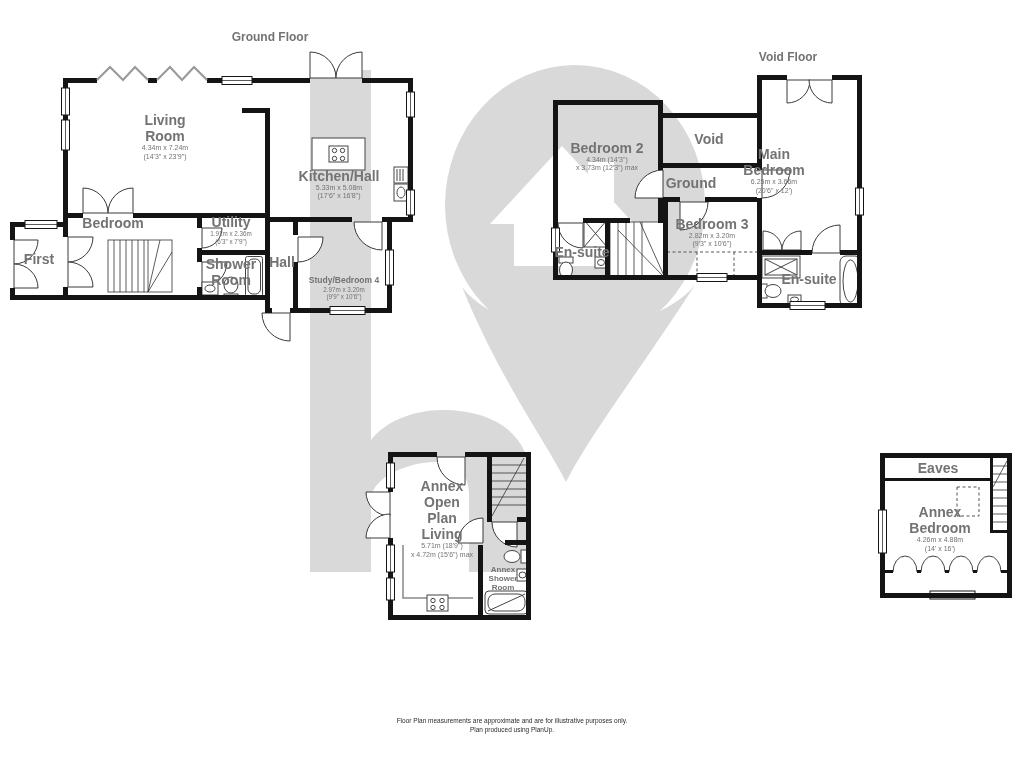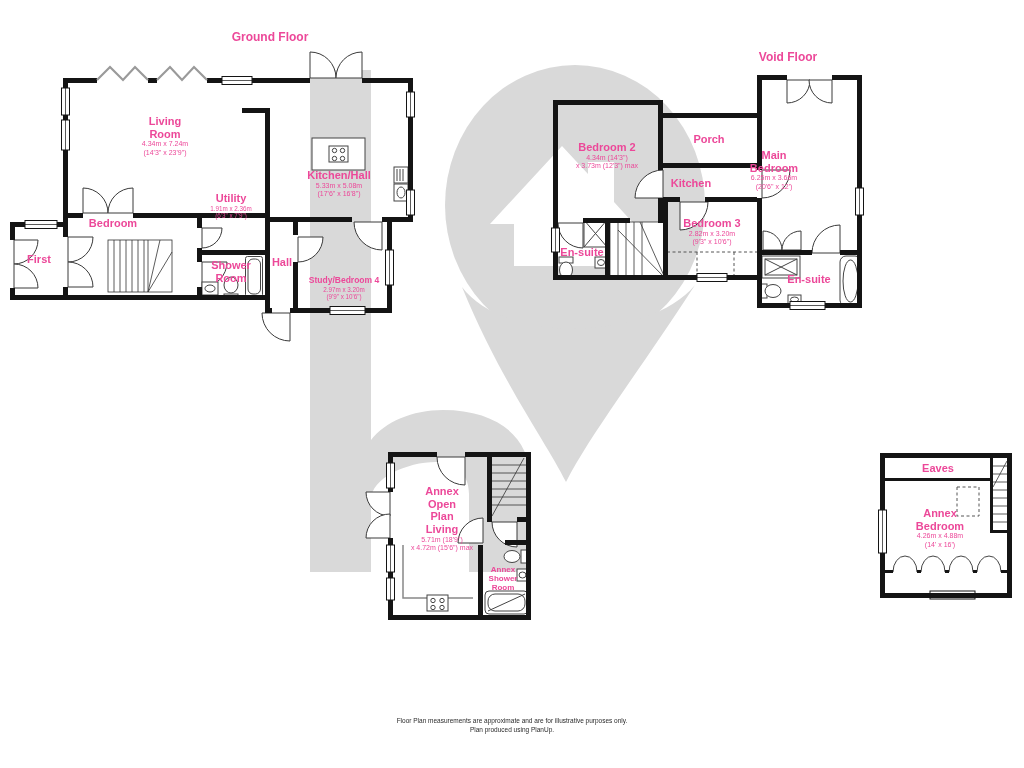--- a/index.html
+++ b/index.html
@@ -1,20 +1,20 @@
 <!DOCTYPE html>
 <html><head>
 <meta charset="utf-8">
 <style>
   html,body{margin:0;padding:0;background:#ffffff;width:1024px;height:768px;overflow:hidden;
     font-family:"Liberation Sans", sans-serif;}
   #stage{position:relative;width:1024px;height:768px;background:#fff;}
   #plan-svg{position:absolute;left:0;top:0;z-index:1;}
-  .lbl{position:absolute;transform:translate(-50%,-50%);text-align:center;color:#ec4899;z-index:3;}
-  .rname{display:block;font-weight:700;font-size:11px;line-height:1.15;white-space:pre-line;}
+  .lbl{position:absolute;transform:translate(-50%,-50%);text-align:center;color:#737373;z-index:3;}
+  .rname{display:block;font-weight:700;font-size:14px;line-height:1.15;white-space:pre-line;}
   .rdim{display:block;font-size:7px;line-height:1.2;white-space:nowrap;}
   .title{font-weight:700;font-size:12px;white-space:nowrap;}
   .sm .rname{font-size:8px;}
   .study .rname{font-size:8.5px;margin-top:36px;}
   .study .rdim,.tiny .rdim{font-size:6.3px;}
   .footer{position:absolute;left:0;right:0;top:717px;text-align:center;font-size:6.5px;
     color:#2a2a2a;line-height:1.35;z-index:3;}
   .footer span{display:block;}
 </style>
 </head>
@@ -241,21 +241,21 @@
   <span class="rname">Kitchen/Hall</span>
   <span class="rdim">5.33m x 5.08m</span>
   <span class="rdim">(17'6" x 16'8")</span>
 </div>
 <div class="lbl" style="left:113px;top:223px">
   <span class="rname">Bedroom</span>
 </div>
 <div class="lbl" style="left:39px;top:259px">
   <span class="rname">First</span>
 </div>
-<div class="lbl tiny" style="left:231px;top:206px">
+<div class="lbl tiny" style="left:231px;top:230px">
   <span class="rname">Utility</span>
   <span class="rdim">1.91m x 2.36m</span>
   <span class="rdim">(6'3" x 7'9")</span>
 </div>
 <div class="lbl" style="left:231px;top:272px">
   <span class="rname">Shower
 Room</span>
 </div>
 <div class="lbl" style="left:282px;top:262px">
   <span class="rname">Hall</span>
@@ -265,24 +265,24 @@
   <span class="rdim">2.97m x 3.20m</span>
   <span class="rdim">(9'9" x 10'6")</span>
 </div>
 
 <div class="lbl" style="left:607px;top:156px">
   <span class="rname">Bedroom 2</span>
   <span class="rdim">4.34m (14'3")</span>
   <span class="rdim">x 3.73m (12'3") max</span>
 </div>
 <div class="lbl" style="left:709px;top:139px">
-  <span class="rname">Porch</span>
+  <span class="rname">Void</span>
 </div>
 <div class="lbl" style="left:691px;top:183px">
-  <span class="rname">Kitchen</span>
+  <span class="rname">Ground</span>
 </div>
 <div class="lbl" style="left:774px;top:170px">
   <span class="rname">Main
 Bedroom</span>
   <span class="rdim">6.25m x 3.66m</span>
   <span class="rdim">(20'6" x 12')</span>
 </div>
 <div class="lbl" style="left:582px;top:252px">
   <span class="rname">En-suite</span>
 </div>

